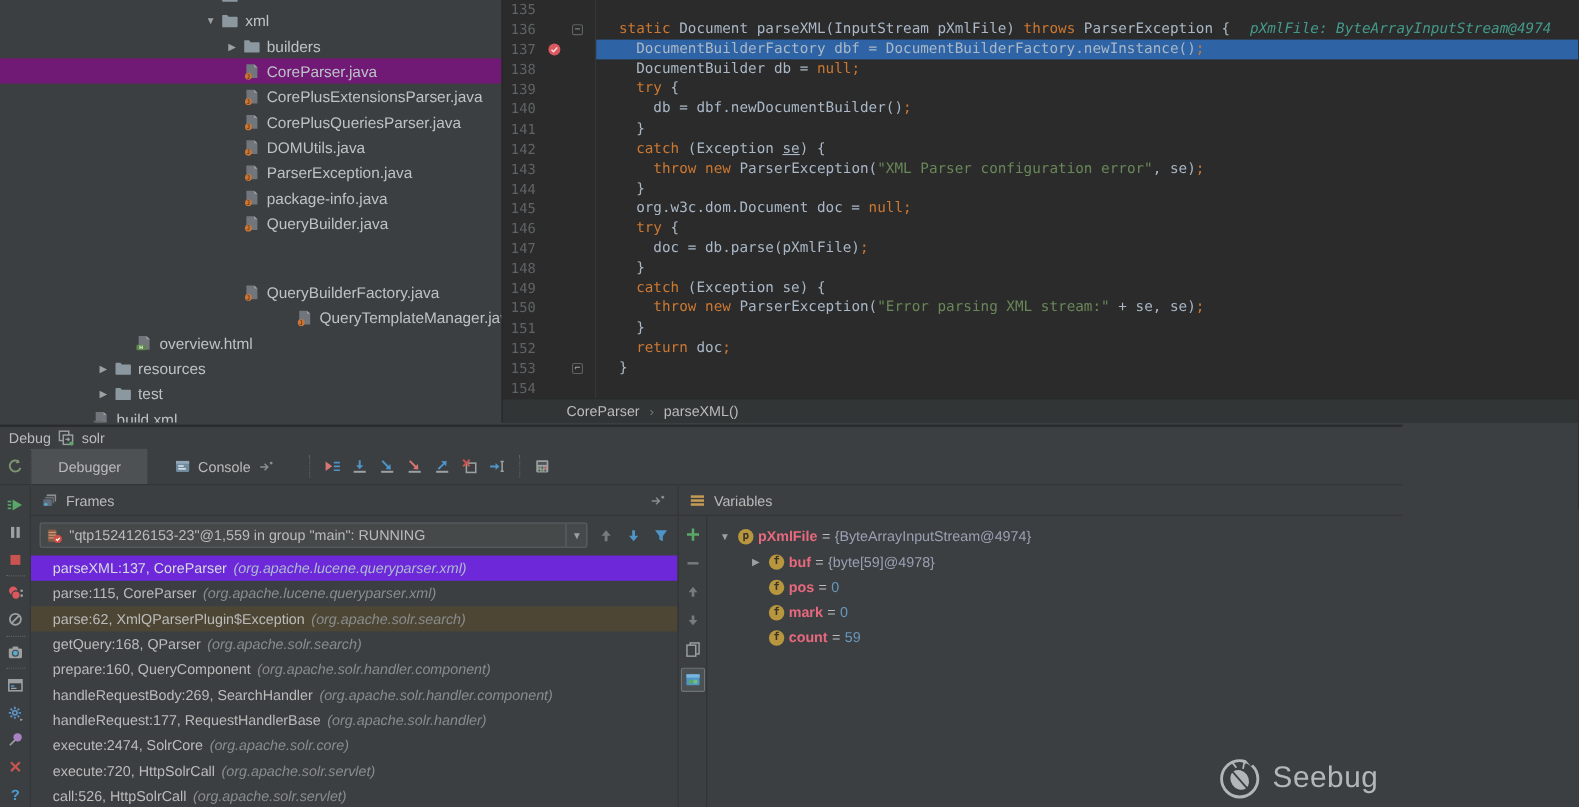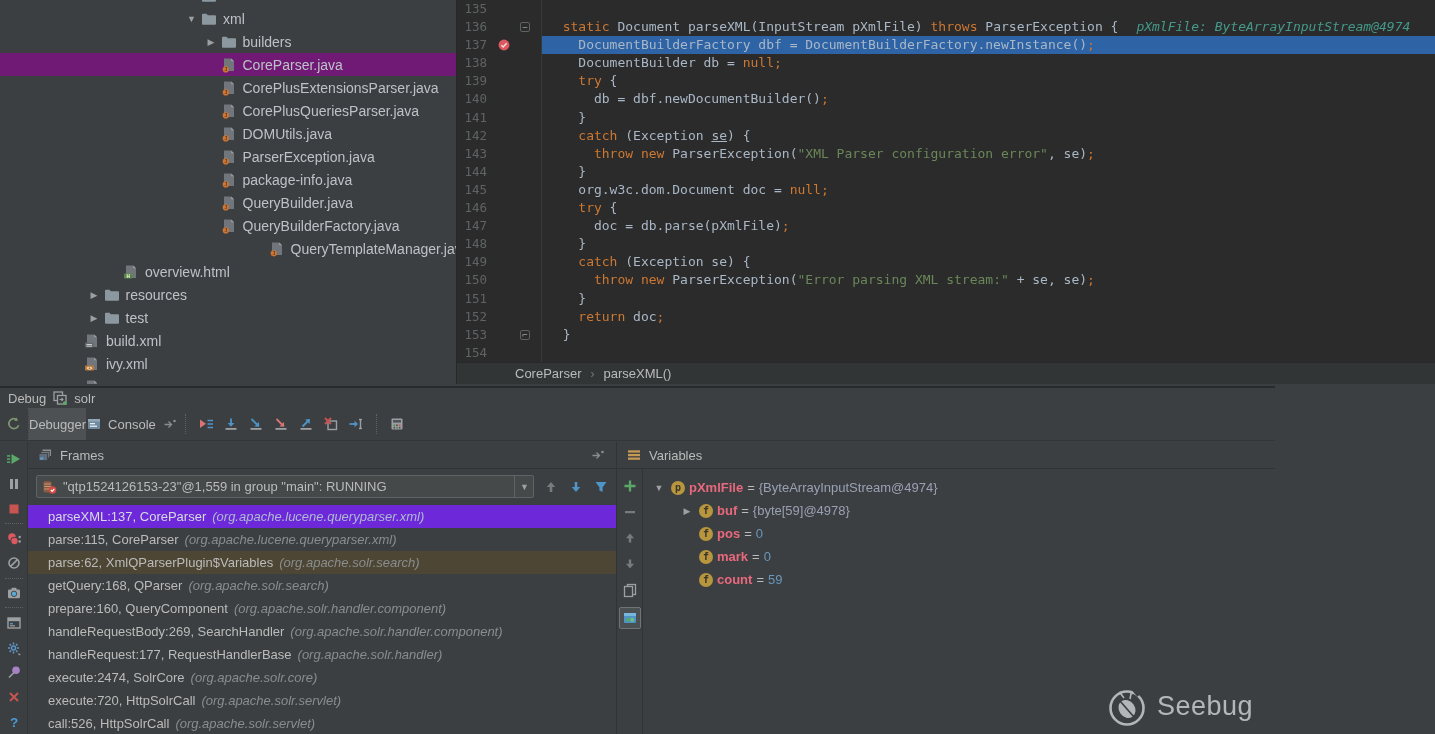--- a/index.html
+++ b/index.html
@@ -33,21 +33,21 @@
   .code-hint{color:#44998A;font-style:italic;margin-left:18px;}
   .breadcrumbs{position:absolute;left:0;right:0;bottom:0;height:22px;background:#313536;border-top:1px solid #272A2B;
                display:flex;align-items:center;padding-left:58px;color:#BBBBBB;font-size:13px;gap:9px;box-sizing:border-box;}
   .bc-sep{color:#787B7D;font-size:12px;}
 
   
   .debug{position:absolute;left:0;top:386px;width:1275px;height:348px;background:#3C3F41;border-top:2px solid #282B2D;box-sizing:border-box;}
   .debug-header{height:20px;display:flex;align-items:center;padding-left:8px;font-size:13px;color:#BBBBBB;gap:6px;}
   .debug-tabs{height:32px;display:flex;align-items:center;border-bottom:1px solid #333638;}
   .rerun-cell{width:28px;display:flex;justify-content:center;border-right:1px dotted #55585A;align-self:stretch;align-items:center;}
-  .tab{display:flex;align-items:center;gap:6px;height:32px;padding:0 0;font-size:13px;color:#BBBBBB;box-sizing:border-box;}
+  .tab{display:flex;align-items:center;gap:6px;height:32px;padding:0 24px;font-size:13px;color:#BBBBBB;box-sizing:border-box;}
   .tab.active{background:#4D5154;}
   .tb-sep{width:1px;height:20px;border-left:1px dotted #5E6264;margin:0 7px;}
   .tb-btn{width:25px;height:24px;display:flex;align-items:center;justify-content:center;}
 
   .debug-body{position:absolute;left:0;right:0;top:54px;bottom:0;}
   .left-strip{position:absolute;left:0;top:0;bottom:0;width:28px;border-right:1px solid #333638;
               display:flex;flex-direction:column;align-items:center;padding-top:5px;box-sizing:border-box;}
   .strip-btn{height:27px;display:flex;align-items:center;justify-content:center;width:100%;}
   .strip-sep{width:18px;border-top:1px dotted #5E6264;margin:2px 0;}
 
@@ -185,21 +185,21 @@
         <span class="ic">
           <svg width="16" height="16" viewBox="0 0 16 16">
             <path fill="#70767B" d="M3 1.5h7.2L13 4.3V14H3z"></path>
             <path fill="#9AA0A5" d="M10.2 1.5 13 4.3h-2.8z"></path>
             <circle cx="4.8" cy="12.4" r="3.1" fill="#CB7636"></circle>
             <text x="4.8" y="14.4" font-size="5.5" fill="#41280f" text-anchor="middle" font-family="DejaVu Sans Mono,monospace">J</text>
           </svg>
         </span>
         <span class="tree-label">QueryBuilder.java</span>
       </div>
-      <div class="tree-row" style="padding-left: 220.5px;">
+      <div class="tree-row" style="padding-left: 220.5px; margin-top: 40px;">
         <span class="ic">
           <svg width="16" height="16" viewBox="0 0 16 16">
             <path fill="#70767B" d="M3 1.5h7.2L13 4.3V14H3z"></path>
             <path fill="#9AA0A5" d="M10.2 1.5 13 4.3h-2.8z"></path>
             <circle cx="4.8" cy="12.4" r="3.1" fill="#CB7636"></circle>
             <text x="4.8" y="14.4" font-size="5.5" fill="#41280f" text-anchor="middle" font-family="DejaVu Sans Mono,monospace">J</text>
           </svg>
         </span>
         <span class="tree-label">QueryBuilderFactory.java</span>
       </div>
@@ -676,21 +676,21 @@
         <div class="frame-list" id="frame-list">
             <div class="frame-row selected">
               <span>parseXML:137, CoreParser</span>
               <span class="pkg">(org.apache.lucene.queryparser.xml)</span>
             </div>
             <div class="frame-row">
               <span>parse:115, CoreParser</span>
               <span class="pkg">(org.apache.lucene.queryparser.xml)</span>
             </div>
             <div class="frame-row caught">
-              <span>parse:62, XmlQParserPlugin$Variables</span>
+              <span>parse:62, XmlQParserPlugin$Exception</span>
               <span class="pkg">(org.apache.solr.search)</span>
             </div>
             <div class="frame-row">
               <span>getQuery:168, QParser</span>
               <span class="pkg">(org.apache.solr.search)</span>
             </div>
             <div class="frame-row">
               <span>prepare:160, QueryComponent</span>
               <span class="pkg">(org.apache.solr.handler.component)</span>
             </div>

